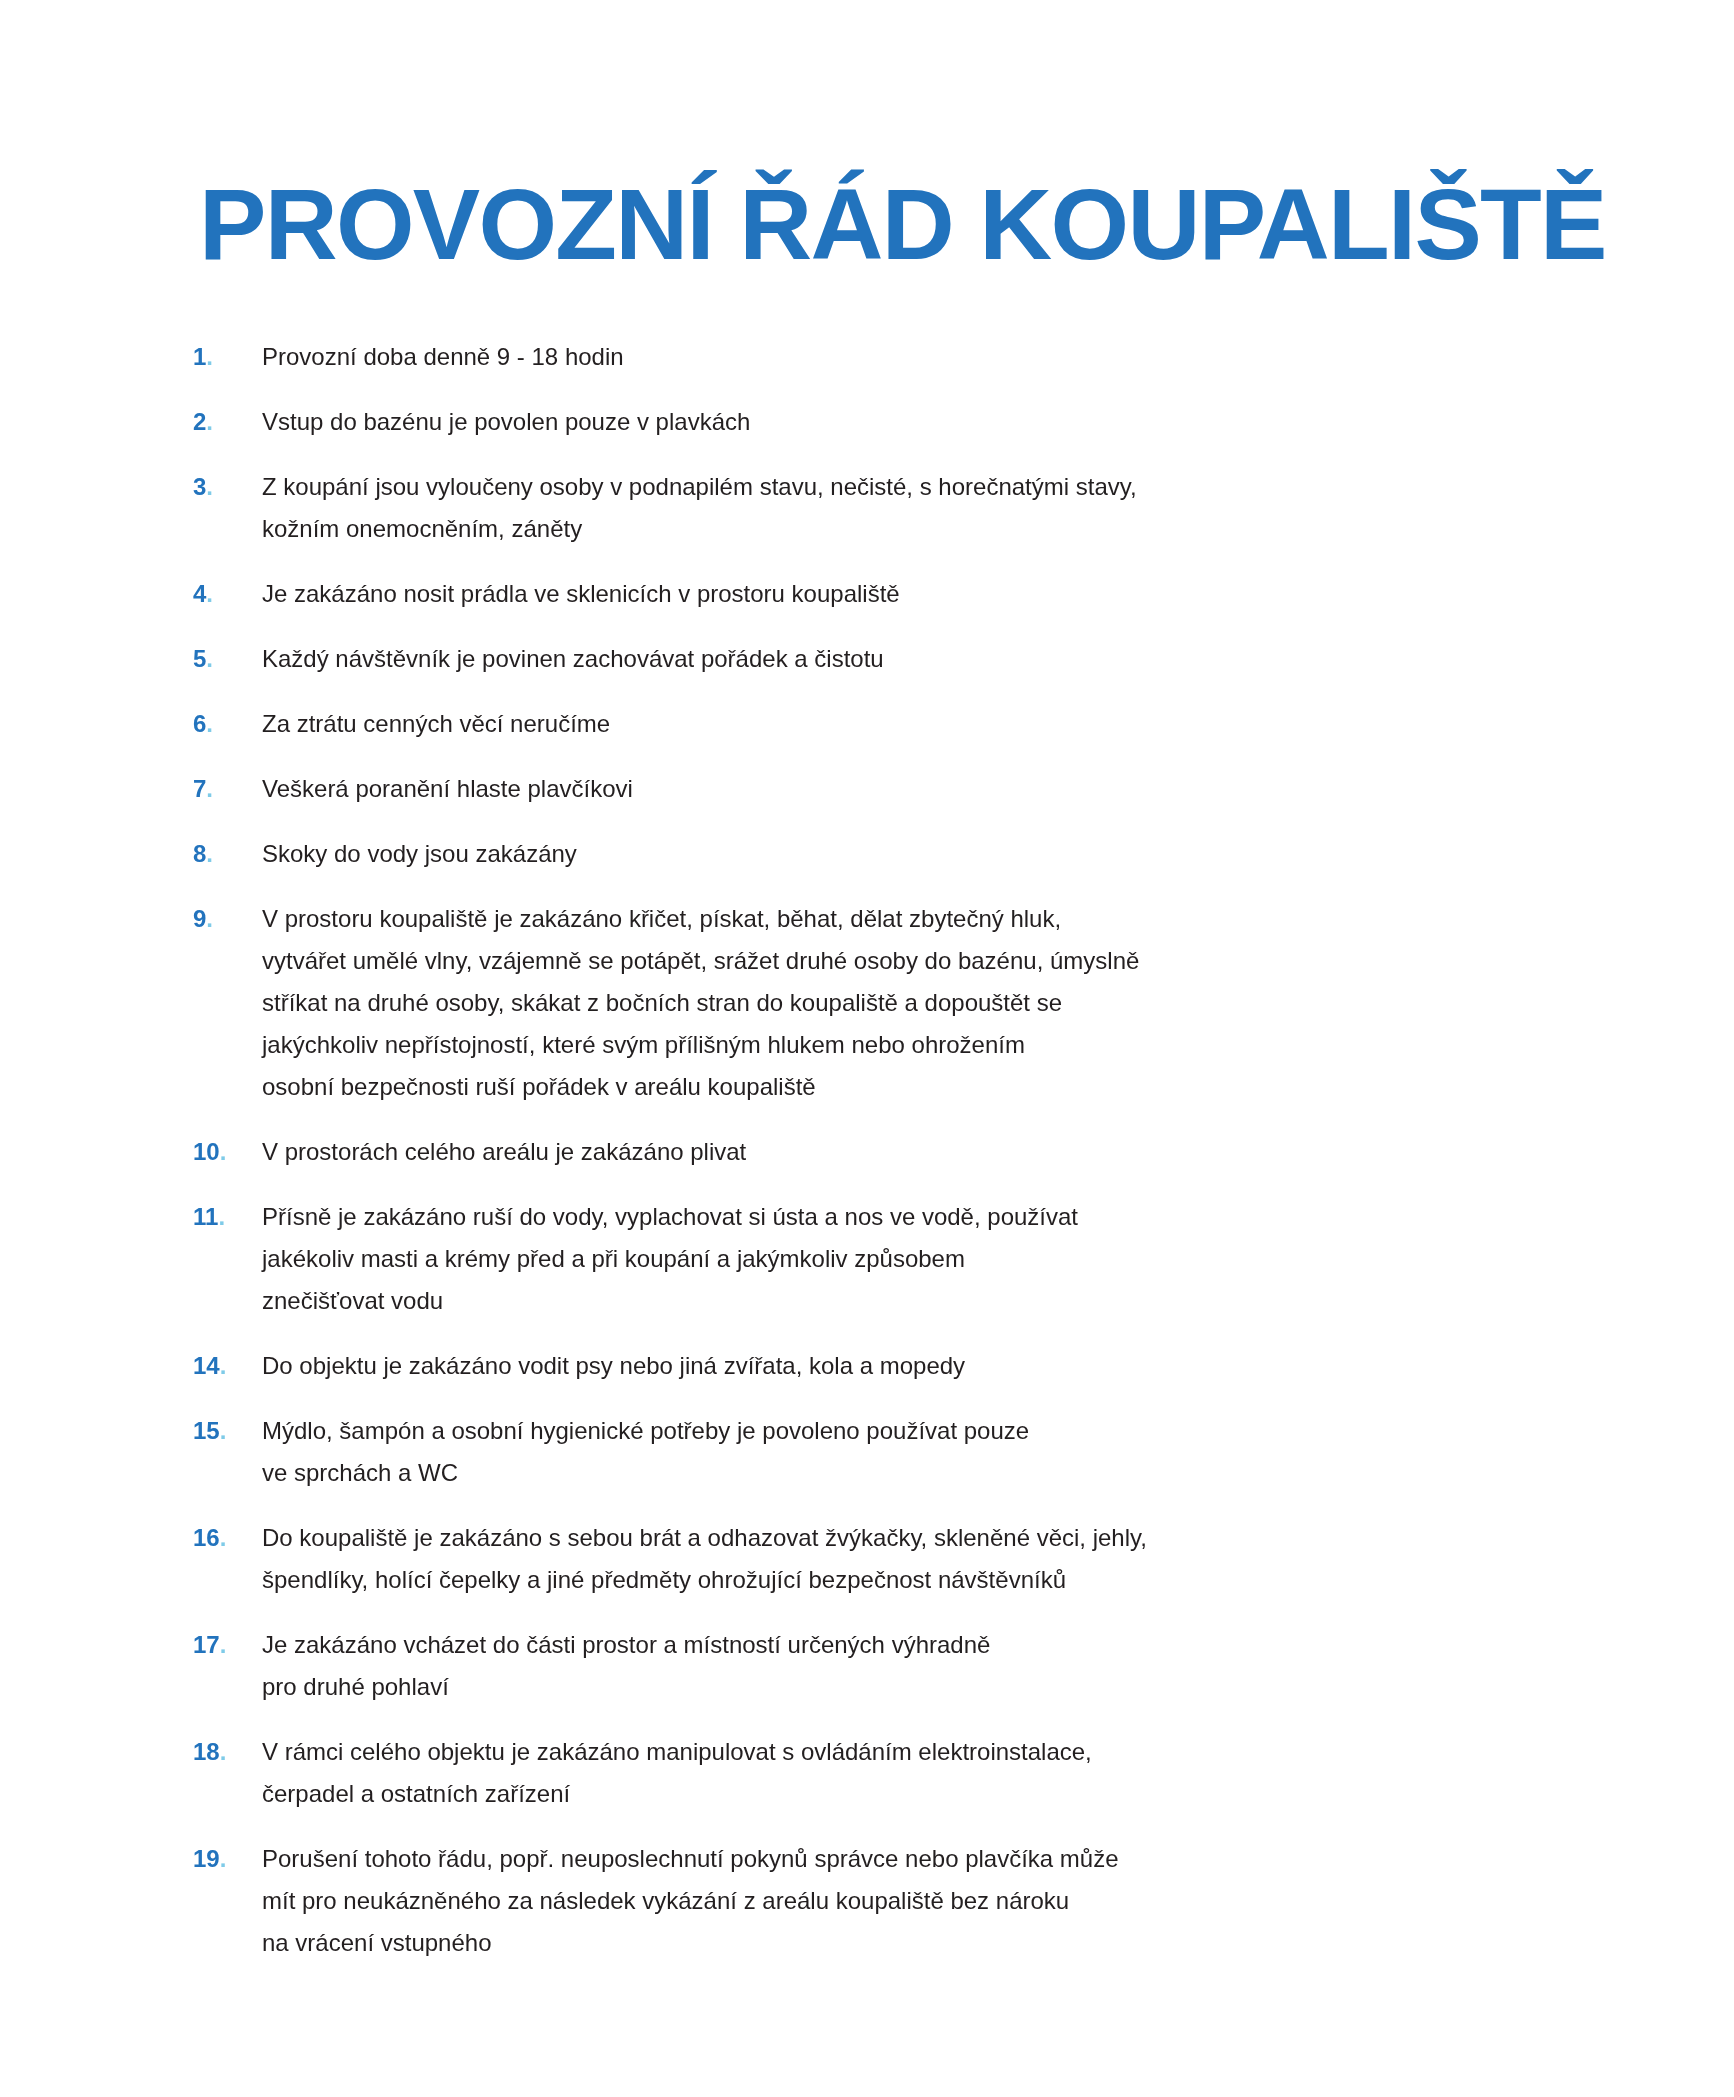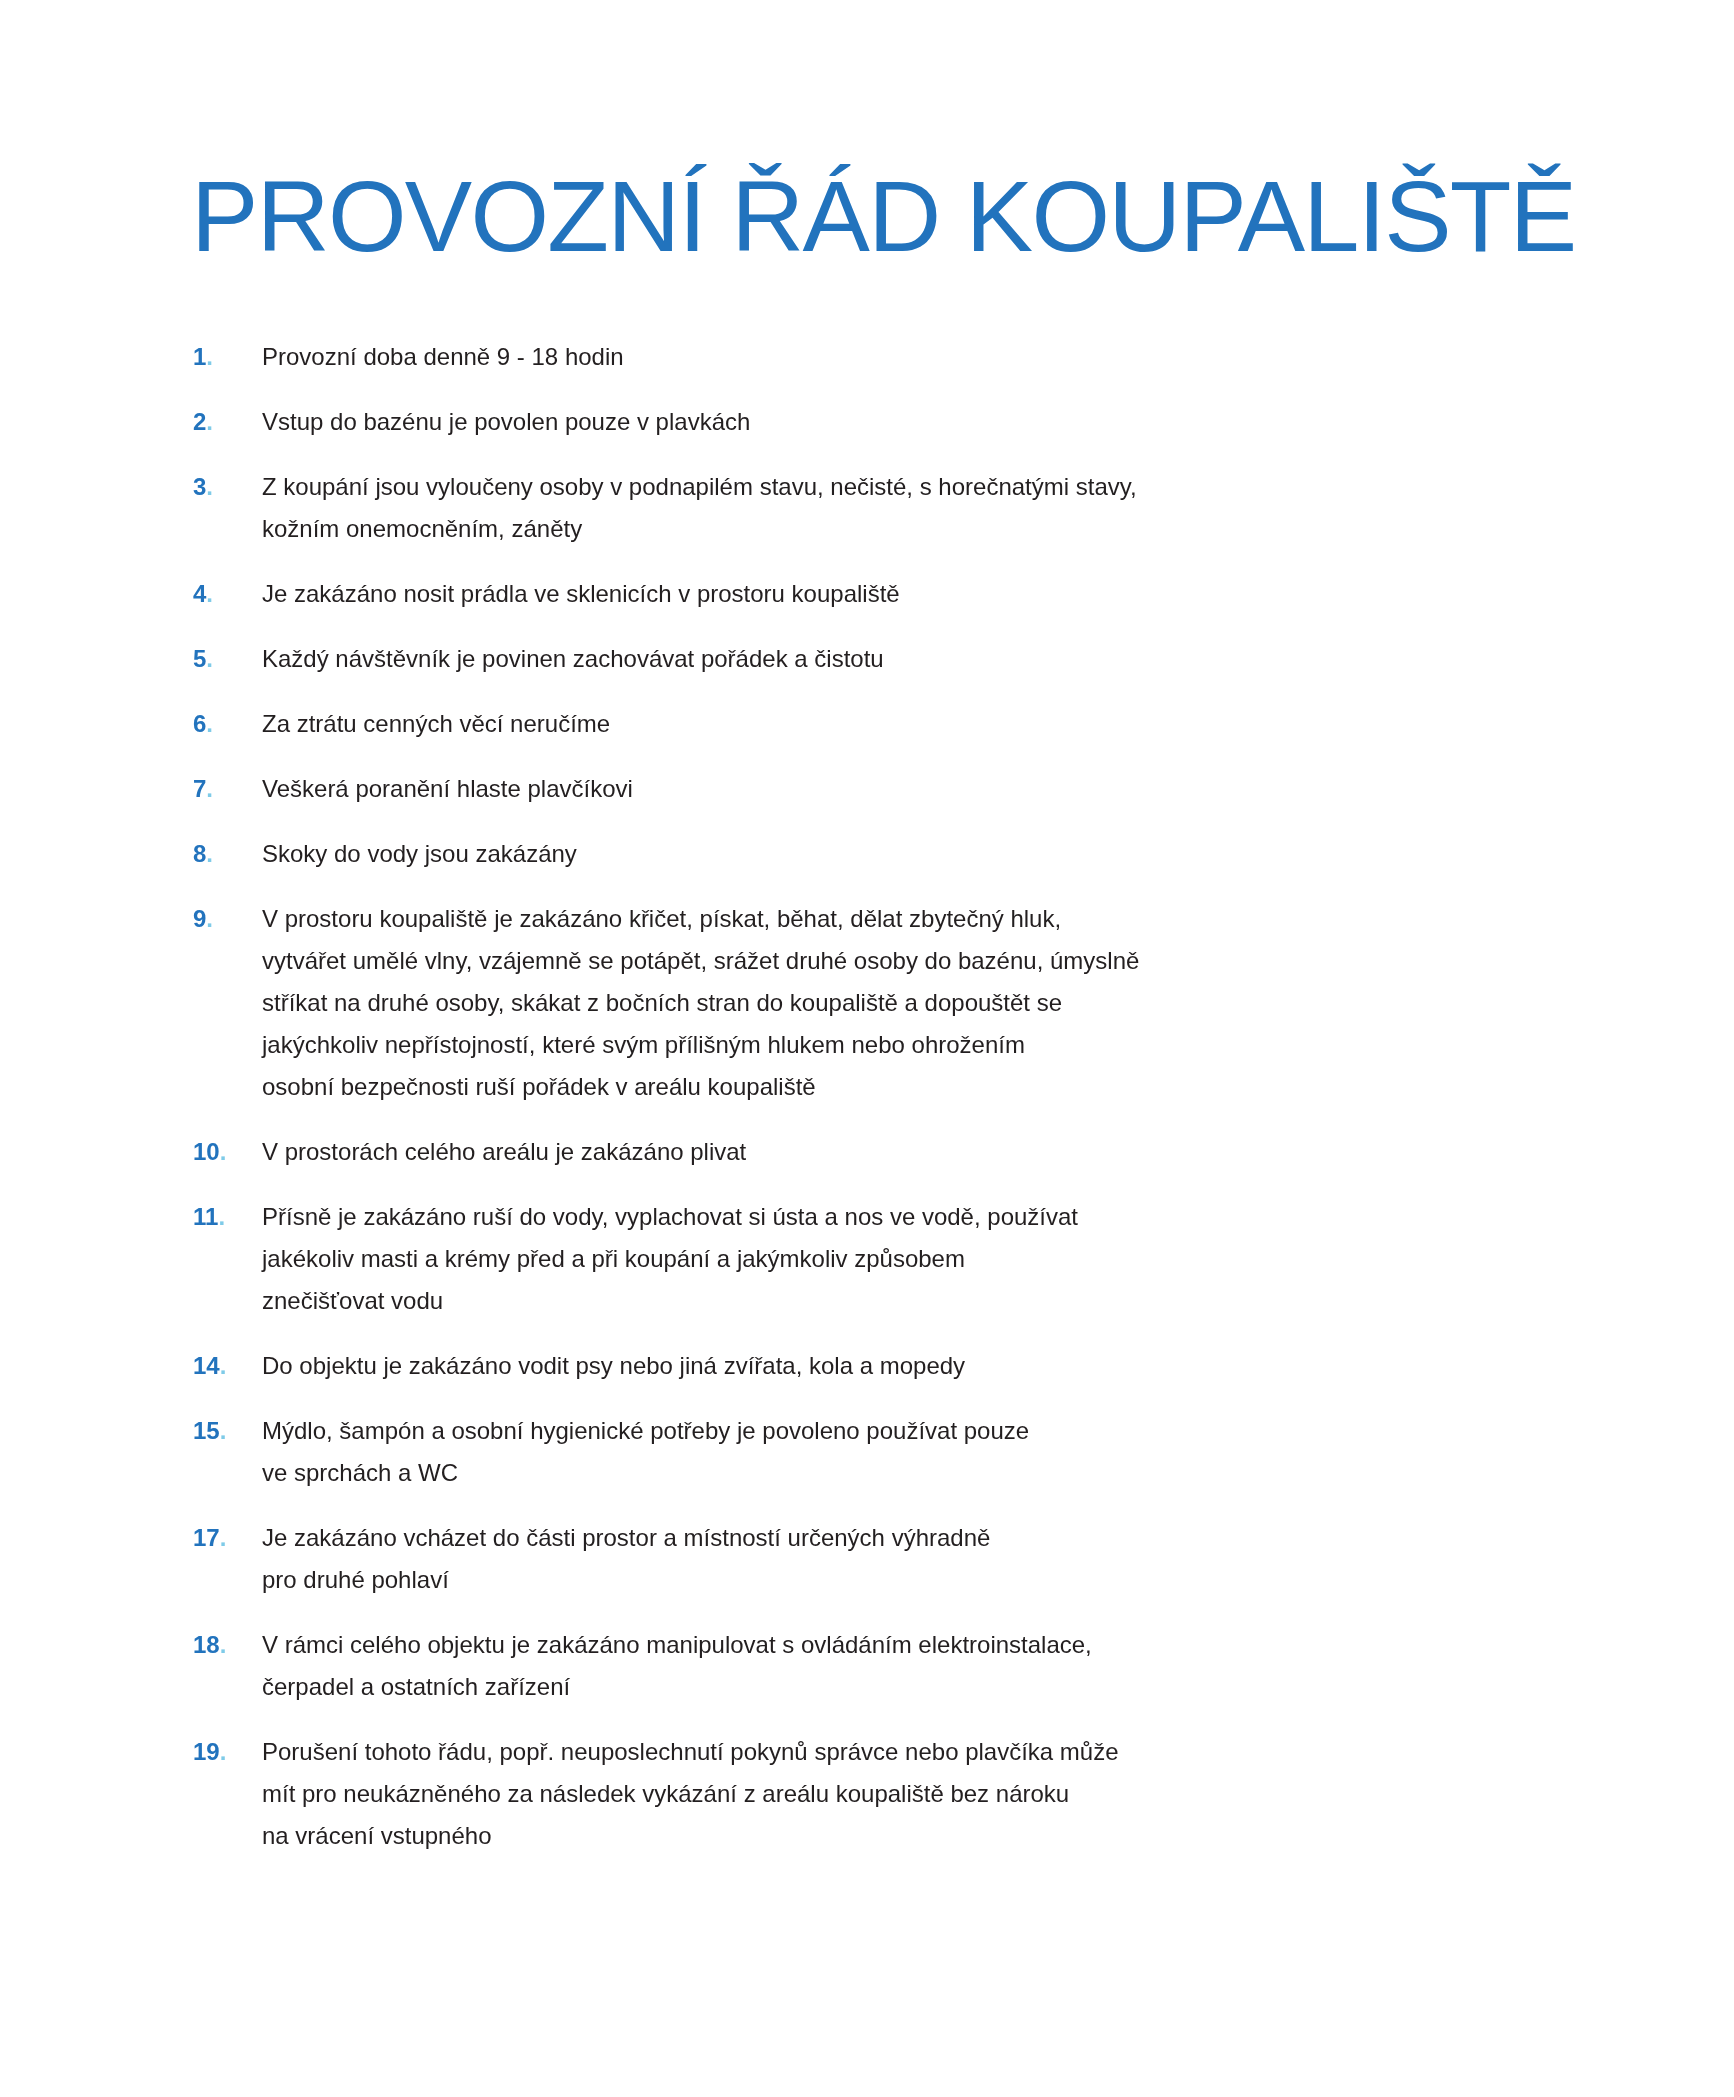--- a/index.html
+++ b/index.html
@@ -8,23 +8,23 @@
     width:1734px;
     height:2552px;
     background:#ffffff;
     overflow:hidden;
     font-family:"Liberation Sans", sans-serif;
   }
   .title {
     position:absolute;
     left:191px;
     top:166px;
-    margin:0;
+    margin:8px;
     font-size:101px;
-    font-weight:normal;
+    font-weight:bold;
     letter-spacing:-1.7px;
     line-height:1;
     color:#2273bd;
     white-space:nowrap;
   }
   ol.rules {
     position:absolute;
     left:193px;
     top:336px;
     width:1326px;
@@ -128,20 +128,25 @@
       <span class="rule-num"><span class="num">14</span><span class="rule-dot">.</span></span>
       <span class="rule-text">Do objektu je zakázáno vodit psy nebo jiná zvířata, kola a mopedy</span>
     </li>
 
     <li class="rule">
       <span class="rule-num"><span class="num">15</span><span class="rule-dot">.</span></span>
       <span class="rule-text">Mýdlo, šampón a osobní hygienické potřeby je povoleno používat pouze
 ve sprchách a WC</span>
     </li>
 
+    <li class="rule">
+      <span class="rule-num"><span class="num">16</span><span class="rule-dot">.</span></span>
+      <span class="rule-text">Do koupaliště je zakázáno s sebou brát a odhazovat žvýkačky, skleněné věci, jehly,
+špendlíky, holící čepelky a jiné předměty ohrožující bezpečnost návštěvníků</span>
+    </li>
 
     <li class="rule">
       <span class="rule-num"><span class="num">17</span><span class="rule-dot">.</span></span>
       <span class="rule-text">Je zakázáno vcházet do části prostor a místností určených výhradně
 pro druhé pohlaví</span>
     </li>
 
     <li class="rule">
       <span class="rule-num"><span class="num">18</span><span class="rule-dot">.</span></span>
       <span class="rule-text">V rámci celého objektu je zakázáno manipulovat s ovládáním elektroinstalace,

